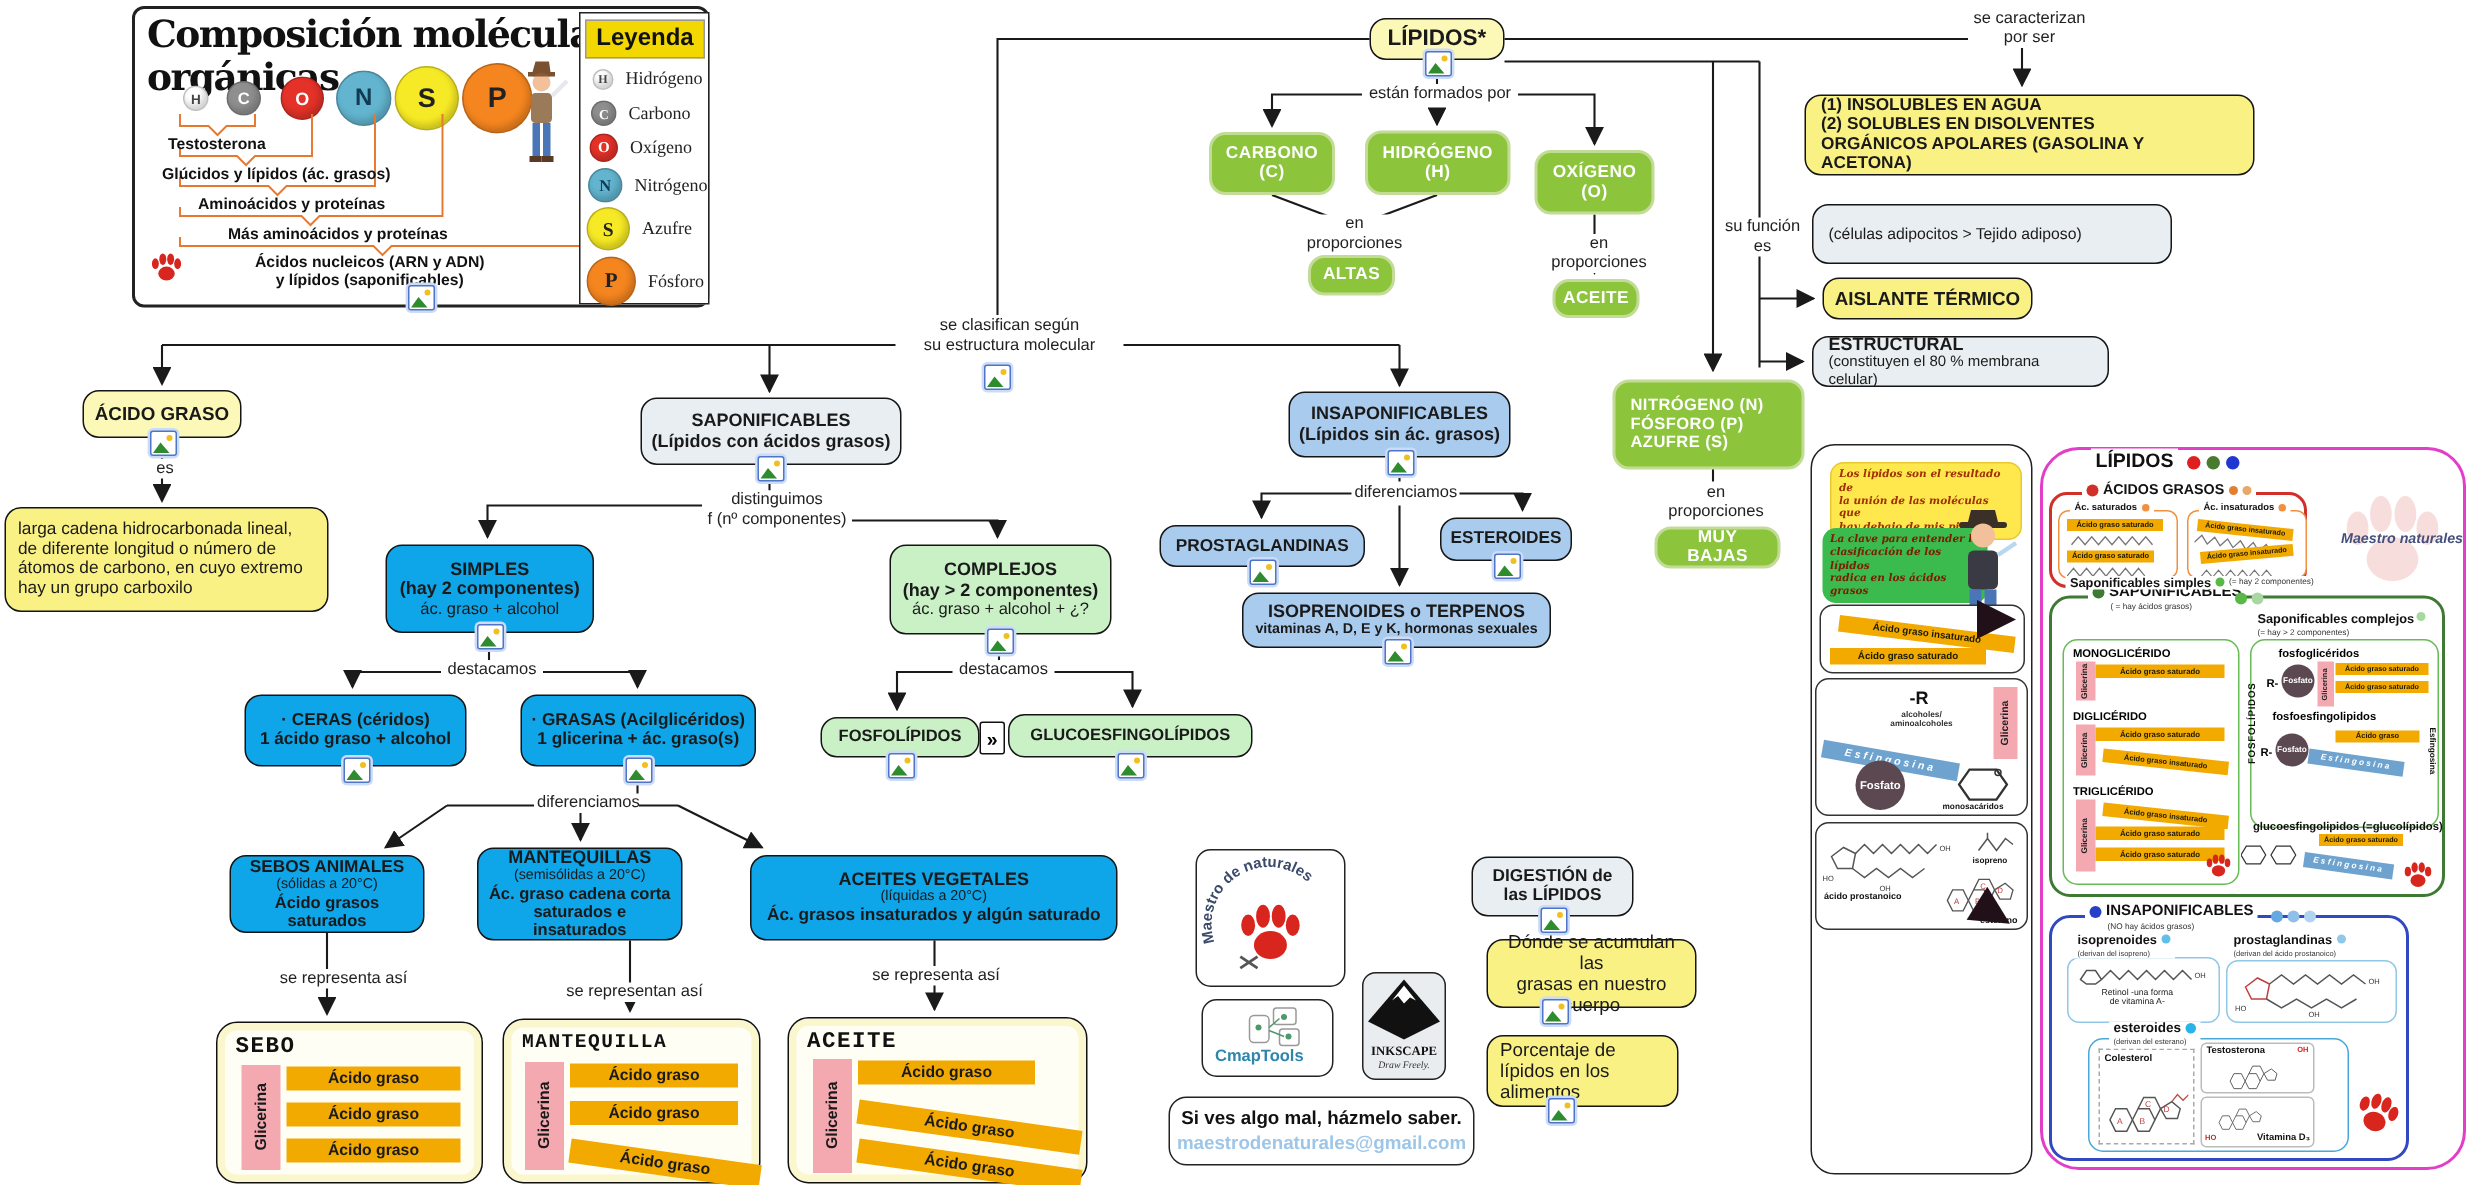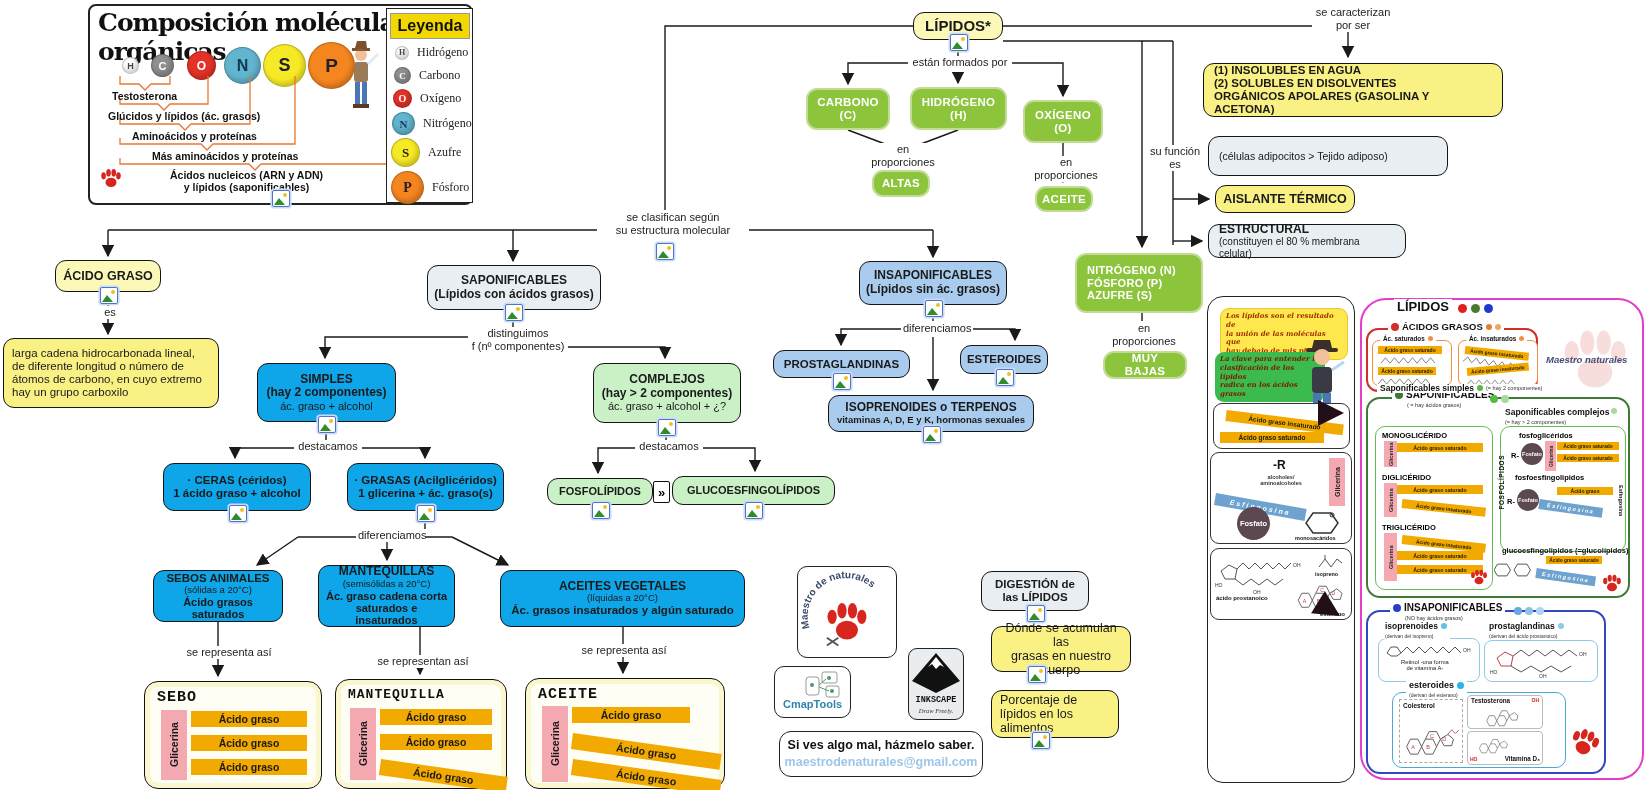--- a/index.html
+++ b/index.html
@@ -342,38 +342,38 @@
     <defs>
           <path id="arcp" d="M12,64 A40,40 0 1 1 88,64"></path>
         </defs>
     <text font-size="10.5" font-weight="bold" fill="#3a4a6a" font-family="Liberation Sans"><textPath href="#arcp" data-bind="map.extras.maestro">Maestro de naturales</textPath></text>
     <g transform="translate(28,36) scale(1.15)">
           <use href="#pawshape" fill="#D8251E"></use>
         </g>
     <path d="M30,82 L42,74 M30,74 L42,82" stroke="#555" stroke-width="2"></path>
   </svg>
 </div>
-<div class="wbox" style="left:774px;top:666px;width:77px;height:52px">
+<div class="wbox" style="left:801px;top:666px;width:88px;height:52px">
   <svg width="42" height="28" viewBox="0 0 42 28" style="position:absolute;left:30px;top:4px">
     <rect x="1" y="6" width="13" height="18" rx="3" fill="#fff" stroke="#999"></rect>
         <rect x="17" y="1" width="15" height="11" rx="2" fill="#fff" stroke="#999"></rect>
         <rect x="21" y="15" width="13" height="11" rx="2" fill="#fff" stroke="#999"></rect>
     <path d="M14,14 L21,8 M14,16 L24,20" stroke="#4a9a6a" stroke-width="1"></path>
     <circle cx="7" cy="14" r="2" fill="#4a9a6a"></circle>
         <circle cx="24" cy="7" r="2" fill="#4a9a6a"></circle>
         <circle cx="27" cy="20" r="2" fill="#4a9a6a"></circle>
   </svg>
   <div data-bind="map.extras.cmaptools" style="position:absolute;left:8px;bottom:7px;font-weight:700;font-size:11px;color:#2E86AB">CmapTools</div>
 </div>
 <div style="position:absolute;z-index:2;left:908px;top:648px;width:56px;height:72px;background:#E9EDEF;border:1.6px solid #222;border-radius:9px;box-sizing:border-box">
   <svg width="52" height="44" viewBox="0 0 52 44" style="position:absolute;left:1px;top:2px">
     <polygon points="26,2 50,30 26,42 2,30" fill="#111"></polygon>
     <polygon points="26,6 34,16 30,14 26,18 22,13 18,16" fill="#fff"></polygon>
   </svg>
-  <div data-bind="map.extras.inkscape" style="position:absolute;left:0;bottom:14px;width:100%;text-align:center;font-family:Liberation Mono, monospace;font-weight:700;font-size:8.5px;color:#111">INKSCAPE</div>
+  <div data-bind="map.extras.inkscape" style="position:absolute;left:0;bottom:14px;width:100%;text-align:center;font-family:Liberation Serif, serif;font-weight:700;font-size:8.5px;color:#111">INKSCAPE</div>
   <div data-bind="map.extras.inkscape_sub" style="position:absolute;left:0;bottom:5px;width:100%;text-align:center;font-family:'Liberation Serif',serif;font-style:italic;font-size:6.5px;color:#333">Draw Freely.</div>
 </div>
 <div class="wbox" style="left:779px;top:731px;width:204px;height:46px;border-radius:12px">
   <div data-bind="map.extras.feedback" style="position:absolute;left:0;top:6px;width:100%;text-align:center;font-weight:700;font-size:12.5px;color:#111">Si ves algo mal, házmelo saber.</div>
   <div data-bind="map.extras.email" style="position:absolute;left:0;top:23px;width:100%;text-align:center;font-weight:700;font-size:12.5px;color:#9DC6E8">maestrodenaturales@gmail.com</div>
 </div>
 
 <div class="n gy" data-bind="map.extras.digestion" style="left:981px;top:571px;width:108px;height:40px;font-size:11.5px">DIGESTIÓN de
 las LÍPIDOS</div>
 <div class="imgico" style="left:1027px;top:605px"></div>
@@ -495,21 +495,21 @@
 </div>
 <div class="chip" style="left:1466px;top:335px;font-size:6.3px">
       <span data-bind="panel.acidos_grasos.insaturados">Ác. insaturados</span>
       <span class="dot" style="width:5px;height:5px;background:#F09040"></span>
     </div>
 
 <div style="position:absolute;z-index:3;left:1546px;top:328px;width:96px;height:64px">
   <svg width="70" height="62" viewBox="0 0 40 36" style="position:absolute;left:14px;top:0;opacity:.5">
         <use href="#pawshape" fill="#F2BCBC"></use>
       </svg>
-  <div data-bind="panel.marca" style="position:absolute;left:0;top:26px;width:100%;text-align:left;font-weight:700;font-size:9.5px;color:#44507a;font-style:italic">Maestro naturales</div>
+  <div data-bind="panel.marca" style="position:absolute;left:0;top:26px;width:100%;text-align:right;font-weight:700;font-size:9.5px;color:#44507a;font-style:italic">Maestro naturales</div>
 </div>
 
 <div class="secbox" style="left:1366px;top:397px;width:264px;height:201px;border:2px solid #3E7A34;border-radius:14px"></div>
 <div class="chip" style="left:1392px;top:390px;font-size:10px;flex-direction:column;align-items:flex-start;line-height:1">
   <span style="display:flex;align-items:center;gap:3px">
         <span class="dot" style="width:8px;height:8px;background:#3E7A34"></span>
         <span data-bind="panel.saponificables.title">SAPONIFICABLES</span>
       </span>
   <span class="tiny" data-bind="panel.saponificables.sub" style="margin-left:12px">( = hay ácidos grasos)</span>
 </div>

